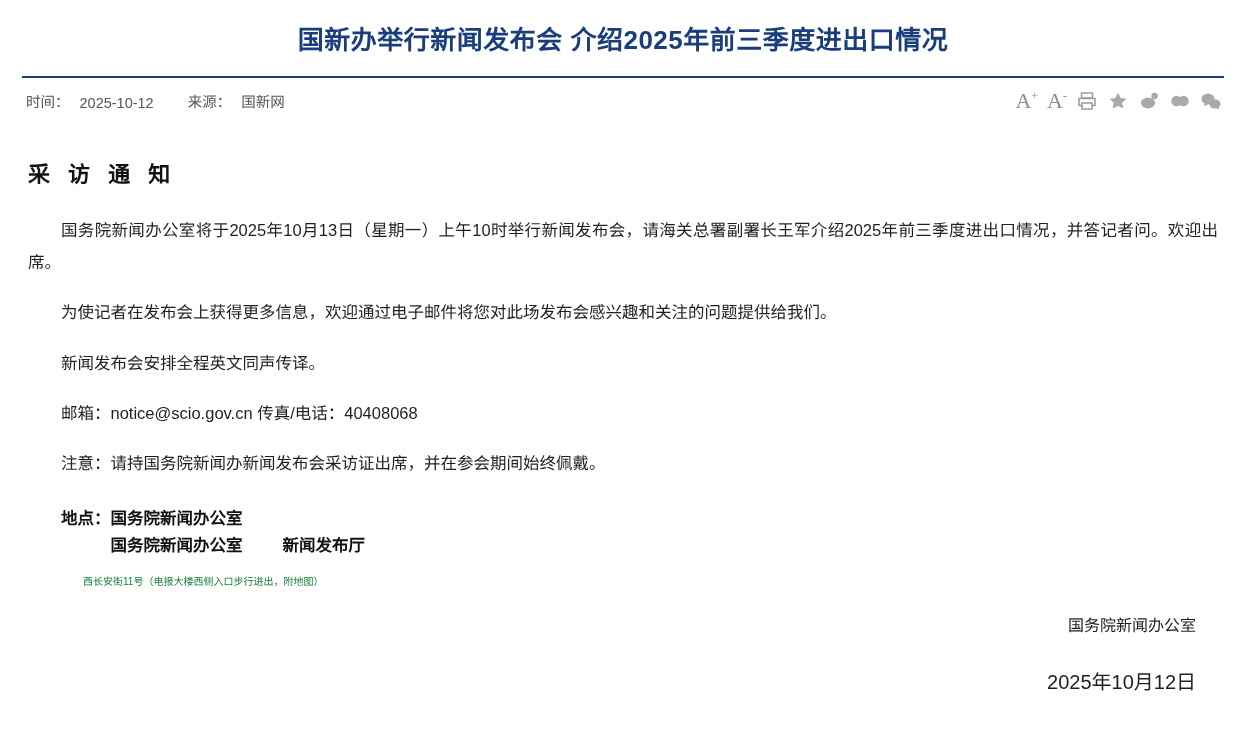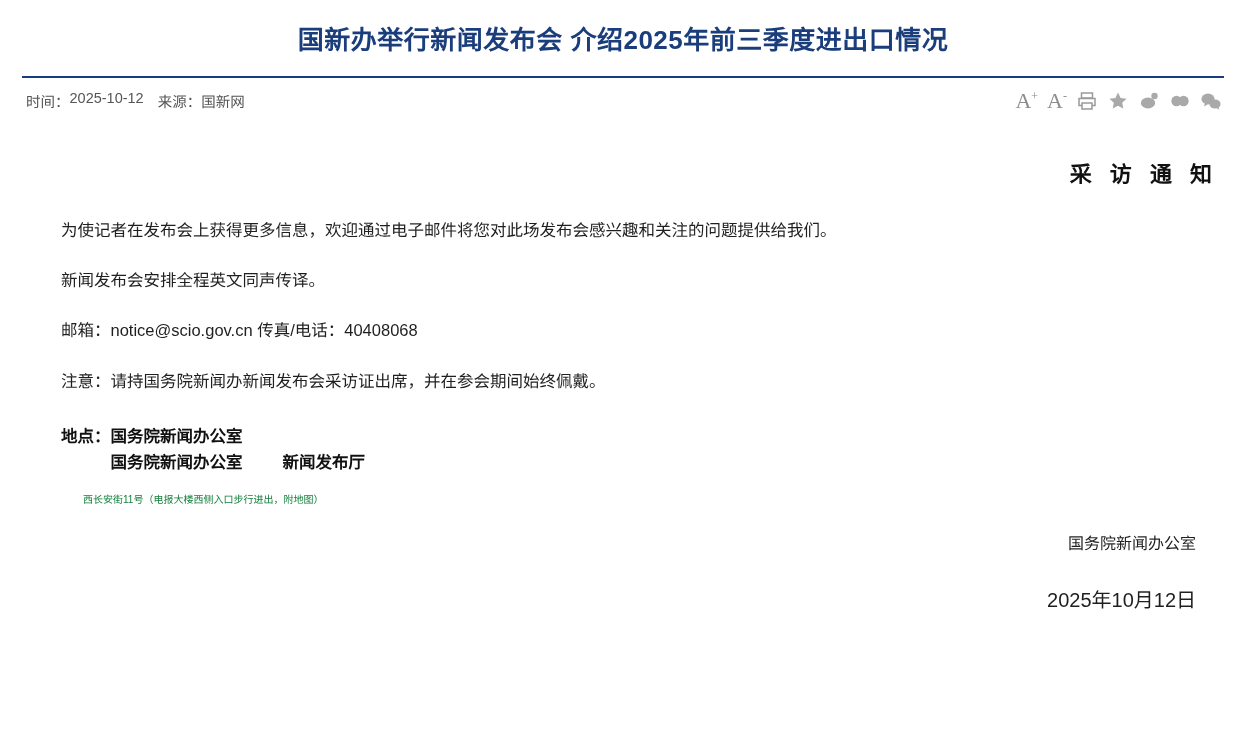--- a/index.html
+++ b/index.html
@@ -38,21 +38,22 @@
   .metabar {
     display: flex;
     align-items: center;
     justify-content: space-between;
     padding: 12px 24px 10px 26px;
     font-size: 14.5px;
     color: #555555;
   }
   .meta-left {
     display: flex;
-    align-items: flex-start;
+    align-items: flex-end;
+    gap: 10px;
     white-space: nowrap;
   }
   .meta-left .value { color: #555; }
   .meta-gap { display: inline-block; width: 14px; }
   .meta-right {
     display: flex;
     align-items: center;
     gap: 9px;
     color: #9a9a9a;
   }
@@ -74,21 +75,21 @@
     display: inline-flex;
     align-items: center;
     justify-content: center;
     cursor: pointer;
   }
   .icon-btn svg { display: block; }
   .content {
     padding: 18px 28px 0 28px;
   }
   .doc-title {
-    text-align: right;
+    text-align: left;
     font-size: 22px;
     font-weight: bold;
     color: #111;
     letter-spacing: 6px;
     margin: 16px 0 26px 0;
   }
   p.para {
     font-size: 16.5px;
     line-height: 1.95;
     color: #1f1f1f;
@@ -189,20 +190,21 @@
           <ellipse cx="15" cy="13" rx="5.6" ry="4.6"></ellipse>
           <polygon points="18.5,16.2 19.4,18.6 16.6,17.2"></polygon>
         </svg>
       </span>
     </div>
   </div>
 
   <div class="content">
     <div class="doc-title">采 访 通 知</div>
 
+    <p class="para">国务院新闻办公室将于2025年10月13日（星期一）上午10时举行新闻发布会，请海关总署副署长王军介绍2025年前三季度进出口情况，并答记者问。欢迎出席。</p>
     <p class="para">为使记者在发布会上获得更多信息，欢迎通过电子邮件将您对此场发布会感兴趣和关注的问题提供给我们。</p>
     <p class="para">新闻发布会安排全程英文同声传译。</p>
     <p class="para">邮箱：notice@scio.gov.cn 传真/电话：40408068</p>
     <p class="para">注意：请持国务院新闻办新闻发布会采访证出席，并在参会期间始终佩戴。</p>
 
     <div class="venue">
       <div class="venue-row">
         <span class="venue-label">地点：</span>
         <span class="venue-block">
           <span class="venue-lines">

